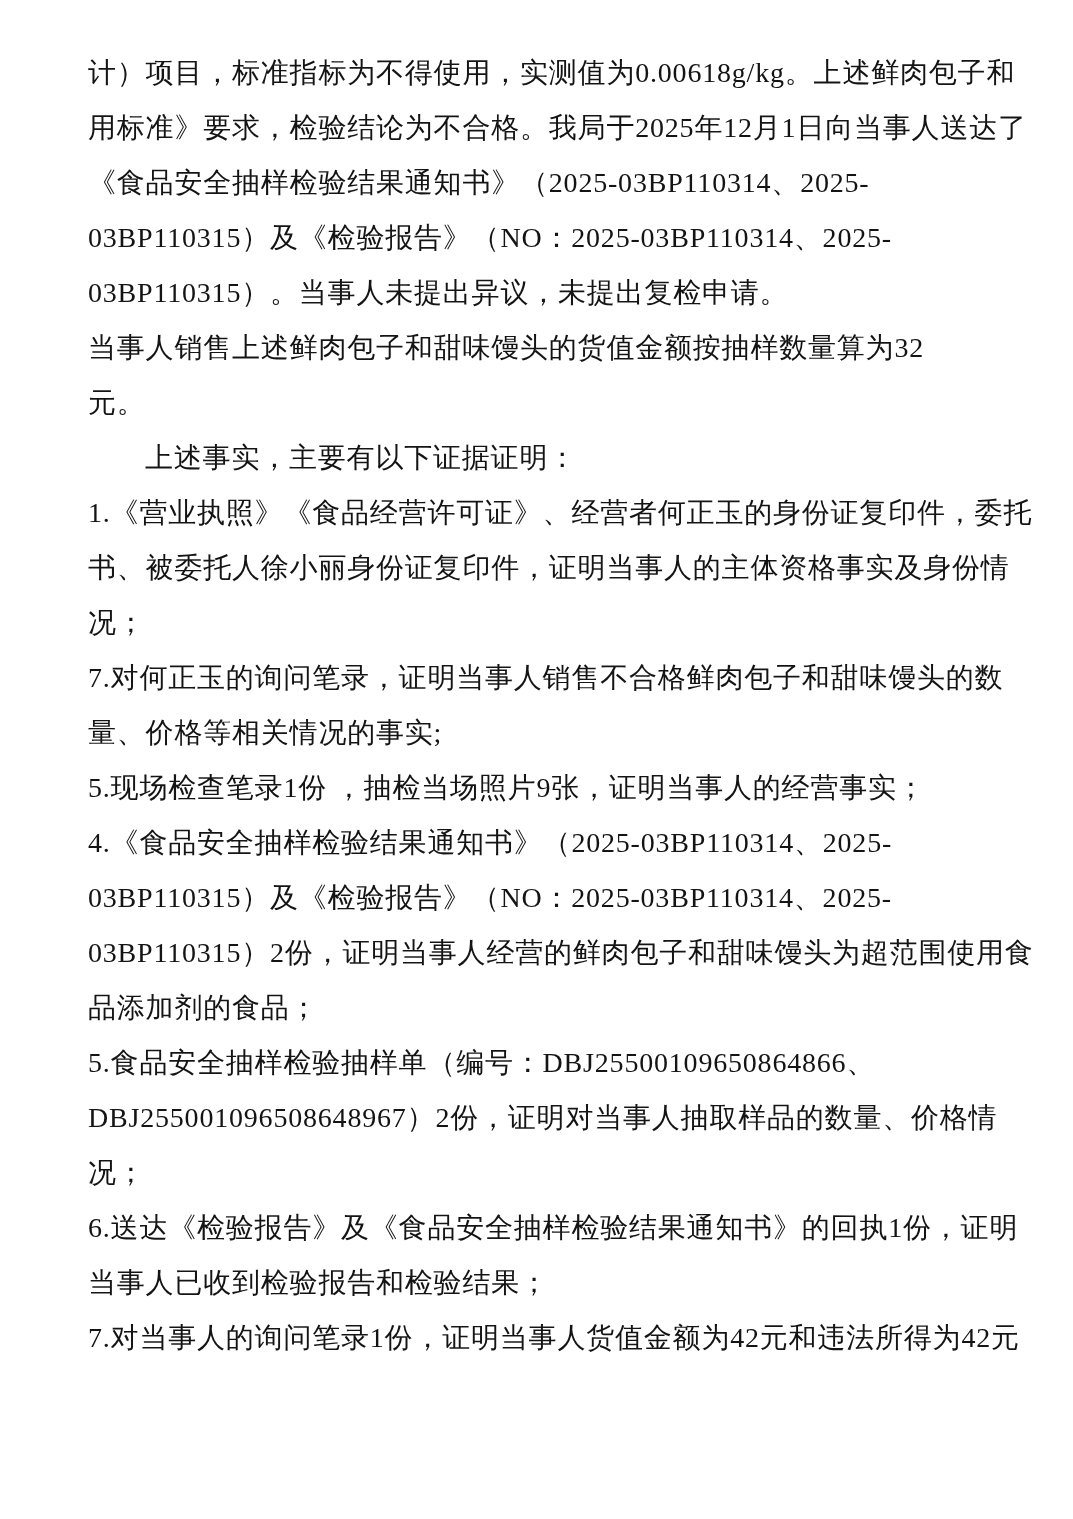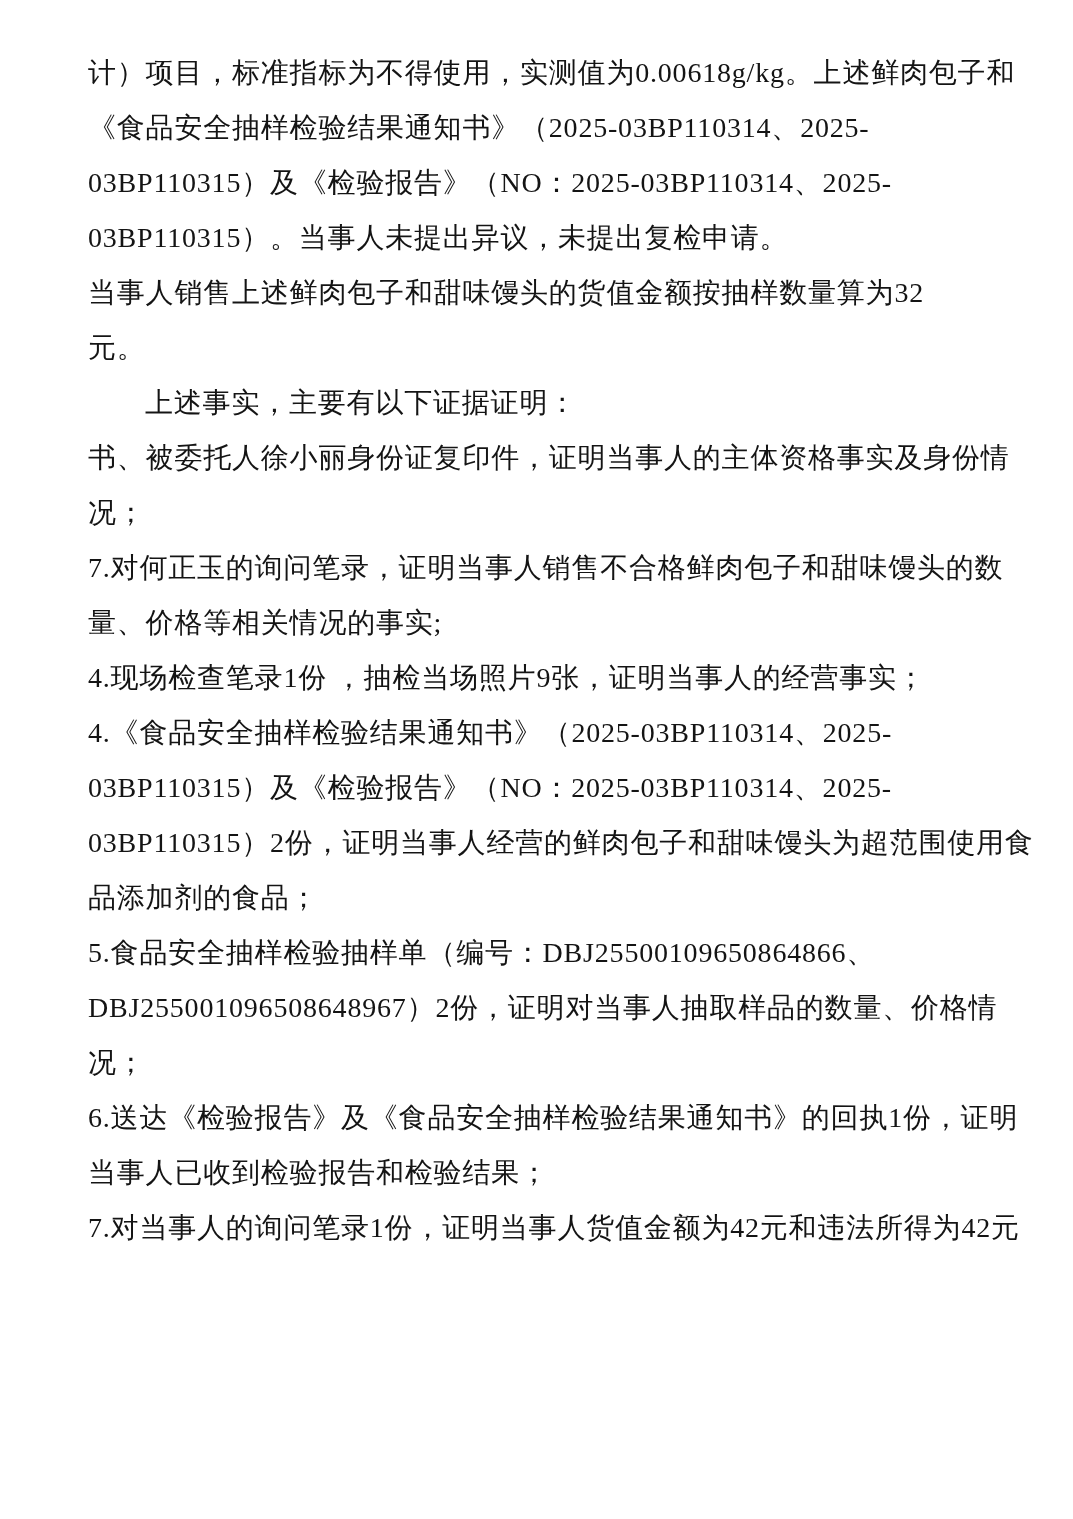--- a/index.html
+++ b/index.html
@@ -34,31 +34,33 @@
   .line.indent {
     padding-left: 57px;
   }
 </style>
 </head>
 <body>
 
 <div class="page">
   <div class="doc-body">
     <div class="line">计）项目，标准指标为不得使用，实测值为0.00618g/kg。上述鲜肉包子和</div>
+    <div class="line">用标准》要求，检验结论为不合格。我局于2025年12月1日向当事人送达了</div>
     <div class="line">《食品安全抽样检验结果通知书》（2025-03BP110314、2025-</div>
     <div class="line">03BP110315）及《检验报告》（NO：2025-03BP110314、2025-</div>
     <div class="line">03BP110315）。当事人未提出异议，未提出复检申请。</div>
     <div class="line">当事人销售上述鲜肉包子和甜味馒头的货值金额按抽样数量算为32</div>
     <div class="line">元。</div>
     <div class="line indent">上述事实，主要有以下证据证明：</div>
+    <div class="line">1.《营业执照》《食品经营许可证》、经营者何正玉的身份证复印件，委托</div>
     <div class="line">书、被委托人徐小丽身份证复印件，证明当事人的主体资格事实及身份情</div>
     <div class="line">况；</div>
     <div class="line">7.对何正玉的询问笔录，证明当事人销售不合格鲜肉包子和甜味馒头的数</div>
     <div class="line">量、价格等相关情况的事实;</div>
-    <div class="line">4.现场检查笔录1份 ，抽检当场照片9张，证明当事人的经营事实；</div>
+    <div class="line">5.现场检查笔录1份 ，抽检当场照片9张，证明当事人的经营事实；</div>
     <div class="line">4.《食品安全抽样检验结果通知书》（2025-03BP110314、2025-</div>
     <div class="line">03BP110315）及《检验报告》（NO：2025-03BP110314、2025-</div>
     <div class="line">03BP110315）2份，证明当事人经营的鲜肉包子和甜味馒头为超范围使用食</div>
     <div class="line">品添加剂的食品；</div>
     <div class="line">5.食品安全抽样检验抽样单（编号：DBJ25500109650864866、</div>
     <div class="line">DBJ255001096508648967）2份，证明对当事人抽取样品的数量、价格情</div>
     <div class="line">况；</div>
     <div class="line">6.送达《检验报告》及《食品安全抽样检验结果通知书》的回执1份，证明</div>
     <div class="line">当事人已收到检验报告和检验结果；</div>
     <div class="line">7.对当事人的询问笔录1份，证明当事人货值金额为42元和违法所得为42元</div>

